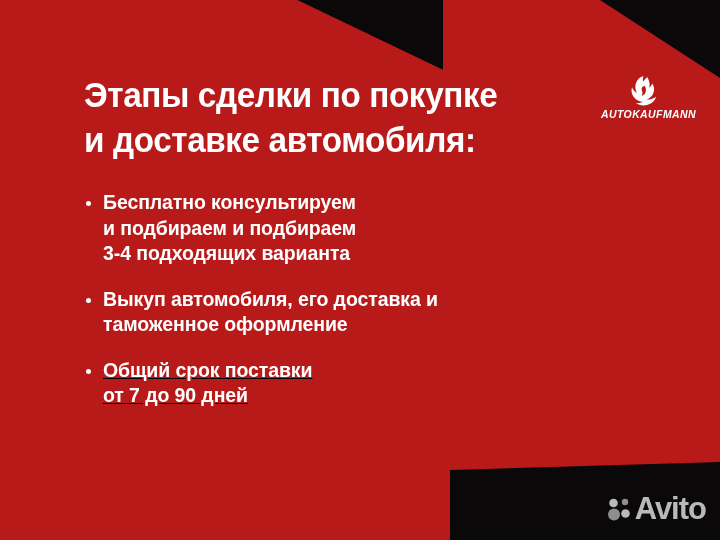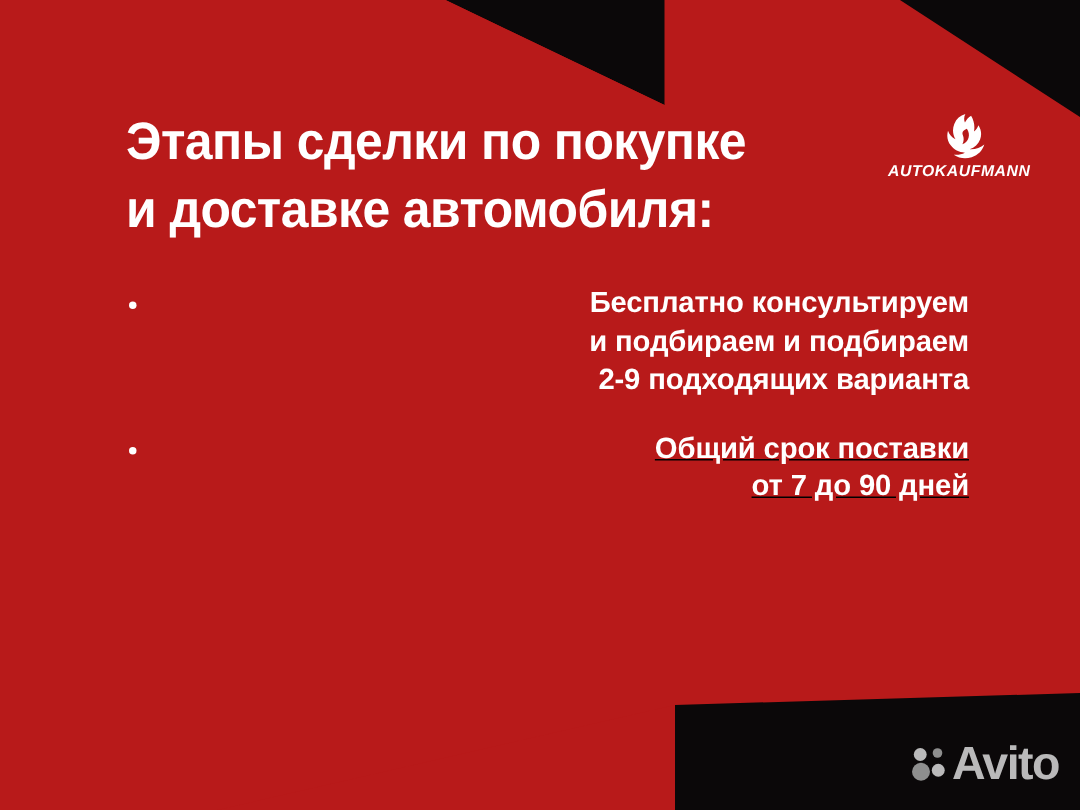--- a/index.html
+++ b/index.html
@@ -51,21 +51,21 @@
     transform-origin: left center;
     white-space: nowrap;
   }
 
   
   #logo-lockup {
     position: absolute;
     left: 592px;
     top: 76px;
     width: 104px;
-    text-align: left;
+    text-align: right;
     z-index: 3;
   }
   #logo-mark {
     display: block;
     margin: 0 auto 2px auto;
   }
   #logo-wordmark {
     display: block;
     color: #ffffff;
     font-size: 10.5px;
@@ -104,21 +104,20 @@
     flex: 1 1 auto;
   }
   .bullet-line {
     display: block;
     color: #ffffff;
     font-size: 19.5px;
     line-height: 25.5px;
     font-weight: 700;
     letter-spacing: -0.1px;
     white-space: nowrap;
-    text-align: right;
   }
 
   
   #avito-watermark {
     position: absolute;
     right: 14px;
     bottom: 16px;
     display: flex;
     align-items: center;
     z-index: 3;
@@ -171,25 +170,32 @@
       <span id="logo-wordmark">AUTOKAUFMANN</span>
     </div>
 
     <ul id="bullet-list">
 
       <li class="bullet-item">
         <span class="bullet-dot"></span>
         <span class="bullet-lines">
           <span class="bullet-line">Бесплатно консультируем</span>
           <span class="bullet-line">и подбираем и подбираем</span>
-          <span class="bullet-line">2-9 подходящих варианта</span>
+          <span class="bullet-line">3-4 подходящих варианта</span>
         </span>
       </li>
 
 
+      <li class="bullet-item">
+        <span class="bullet-dot"></span>
+        <span class="bullet-lines">
+          <span class="bullet-line">Выкуп автомобиля, его доставка и</span>
+          <span class="bullet-line">таможенное оформление</span>
+        </span>
+      </li>
 
       <li class="bullet-item">
         <span class="bullet-dot"></span>
         <span class="bullet-lines">
           <span class="bullet-line">Общий срок поставки</span>
           <span class="bullet-line">от 7 до 90 дней</span>
         </span>
       </li>
 
     </ul>

